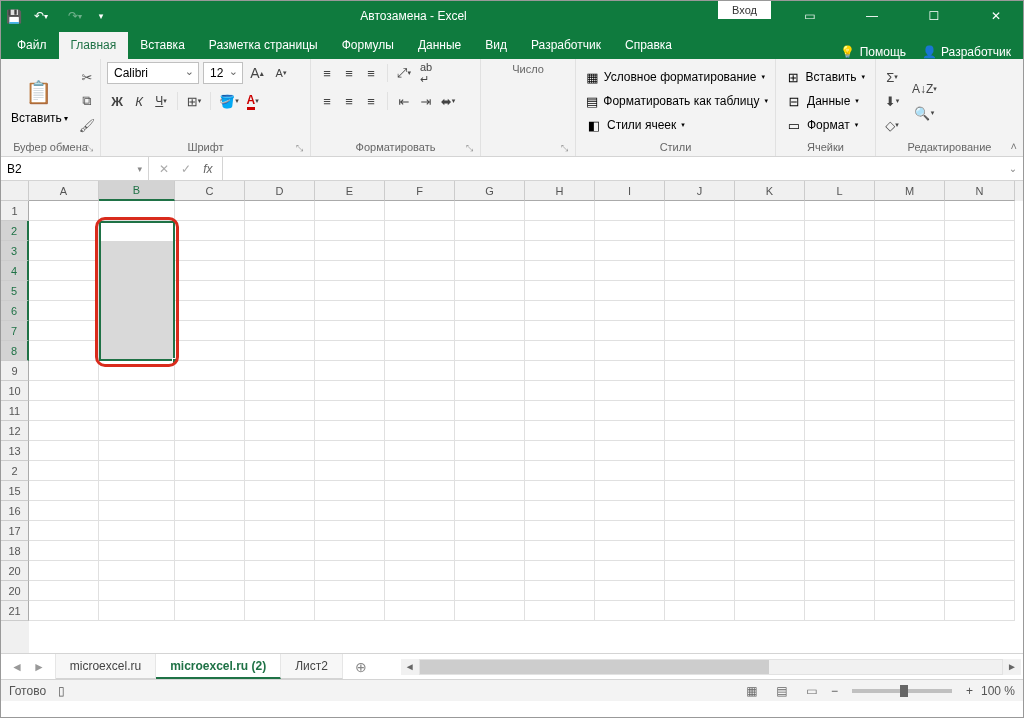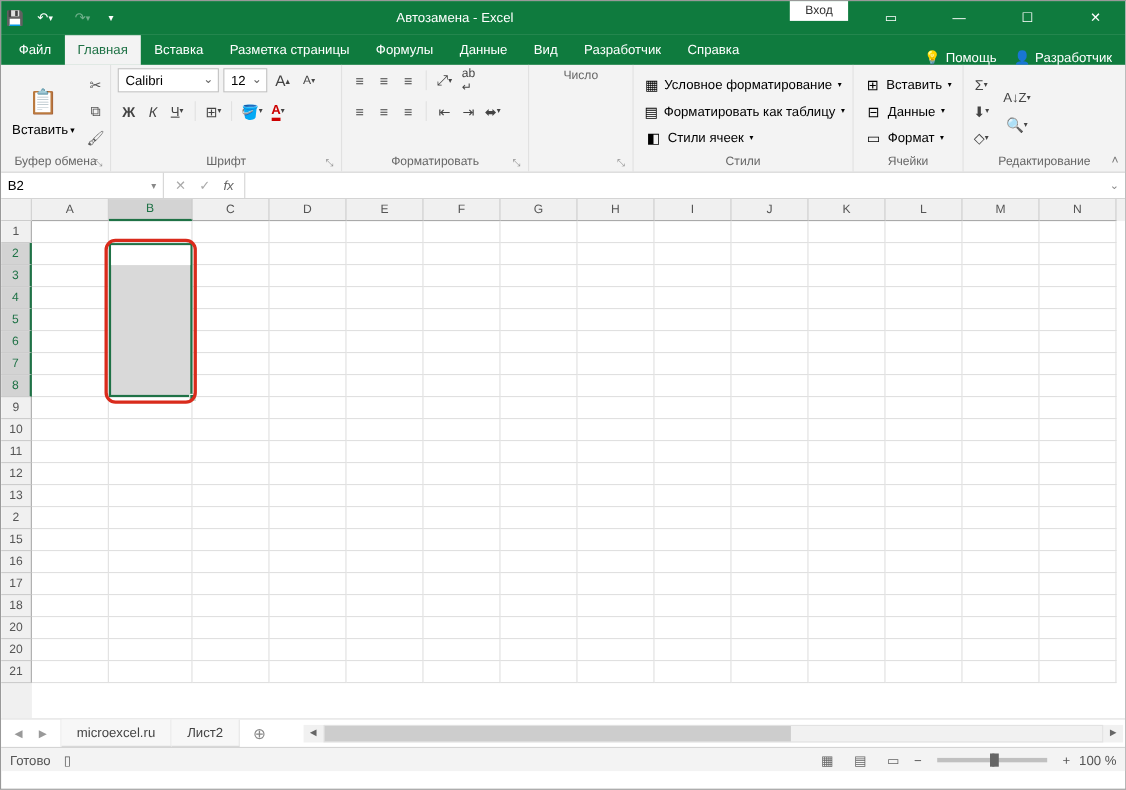--- a/index.html
+++ b/index.html
@@ -654,20 +654,21 @@
   <div class="selhandle" style="left:171px;top:177px"></div>
   <div class="hl-red" style="left:94px;top:36px;width:84px;height:150px;border-radius:10px"></div>
 </div>
 
 <div class="sheetbar">
   <div class="sheetnavs">
     <span>◄</span>
     <span>►</span>
   </div>
   <div class="sheettab">microexcel.ru</div>
+  <div class="sheettab active">microexcel.ru (2)</div>
   <div class="sheettab">Лист2</div>
   <div class="sheetadd">⊕</div>
   <div class="hsb">
     <div class="hsb-btn">◄</div>
     <div class="hsb-track">
         <div class="hsb-thumb"></div>
       </div>
     <div class="hsb-btn">►</div>
   </div>
 </div>

